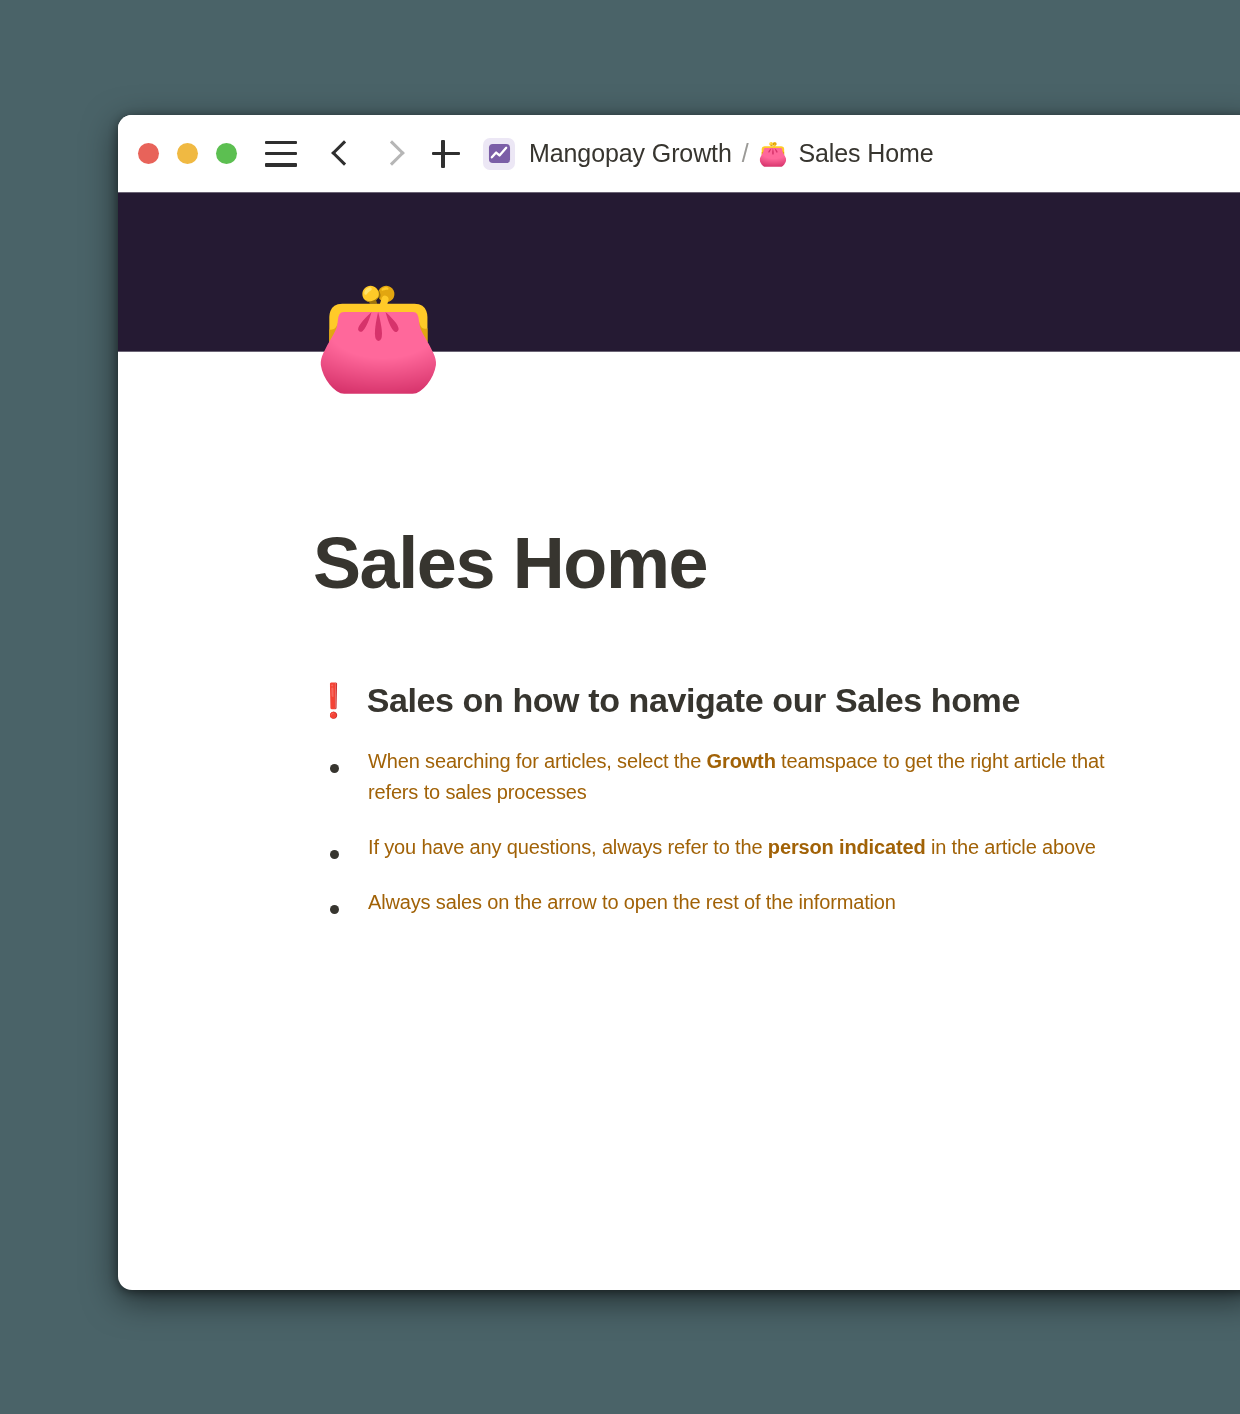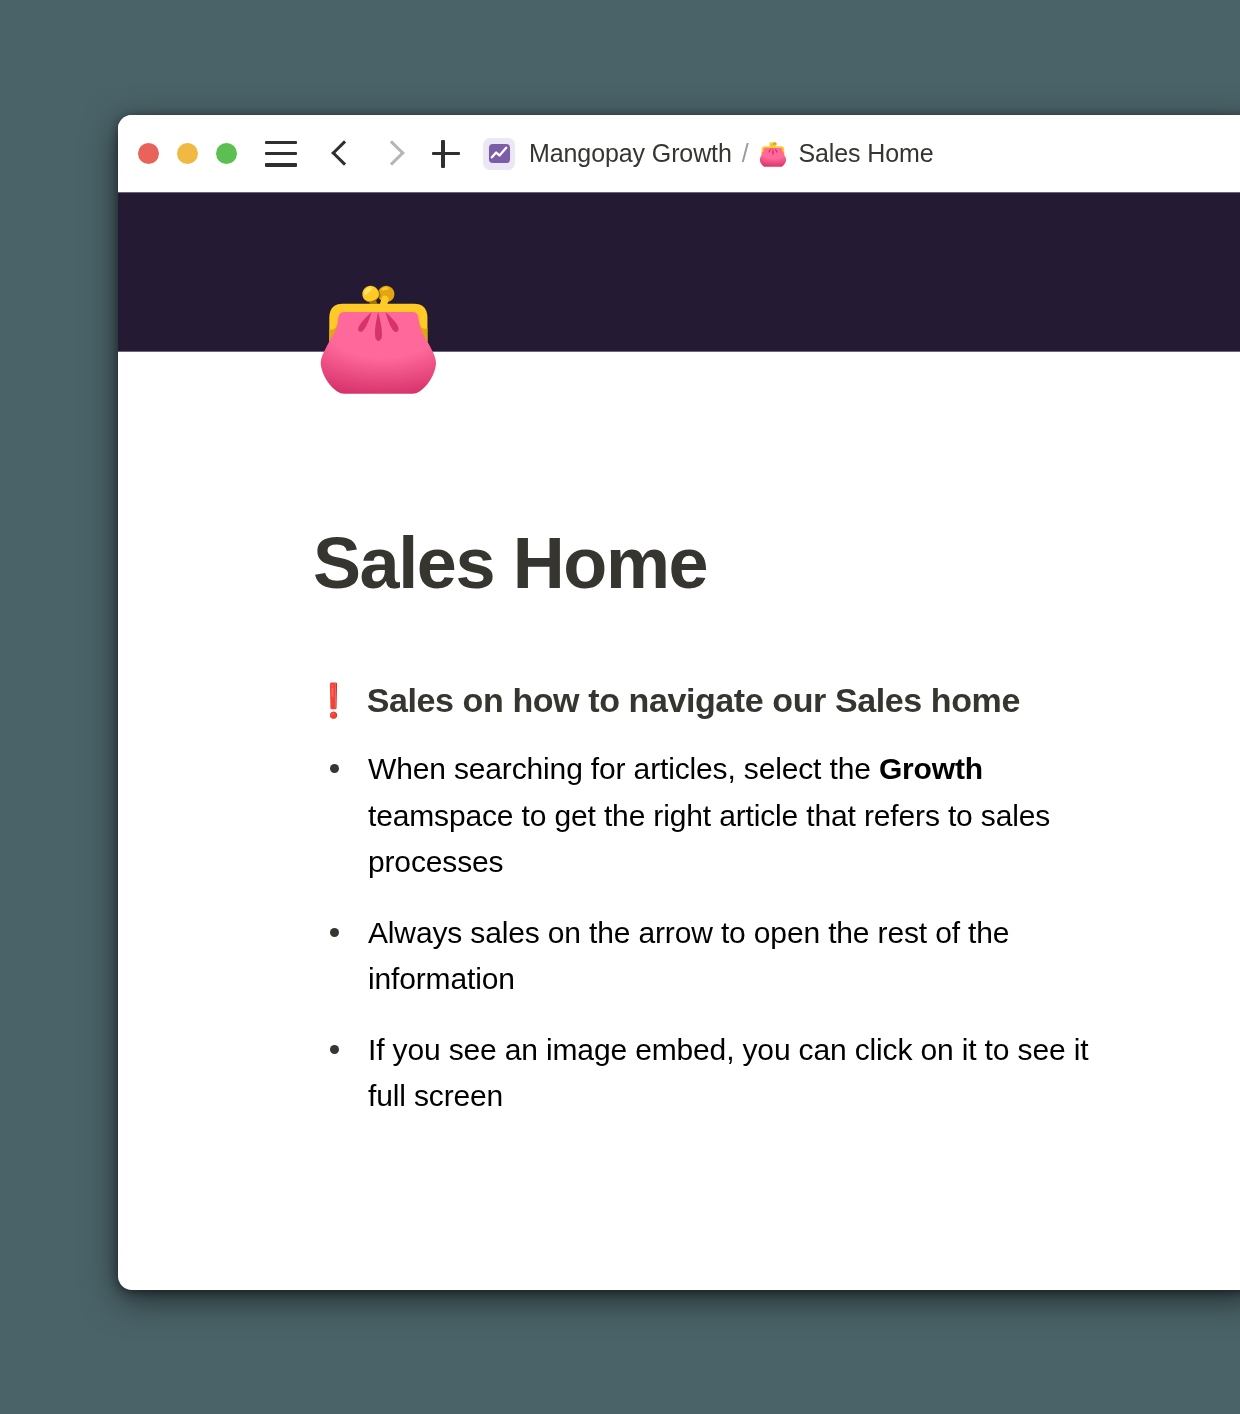--- a/index.html
+++ b/index.html
@@ -200,23 +200,23 @@
     font-size: 33px;
   }
 
   ul.bullets {
     list-style: none;
     margin-top: 26px;
   }
   ul.bullets li {
     position: relative;
     padding-left: 55px;
-    font-size: 30px;
+    font-size: 20px;
     line-height: 1.55;
-    color: #000000;
+    color: #a16207;
     margin-bottom: 24px;
     letter-spacing: -0.15px;
     max-width: 800px;
   }
   ul.bullets li::before {
     content: "";
     position: absolute;
     left: 17px;
     top: 18px;
     width: 9px;
@@ -275,19 +275,19 @@
 
       <h1 class="page-title">Sales Home</h1>
 
       <h2 class="callout-heading">
         <span class="warn">❗</span>
         <span>Sales on how to navigate our Sales home</span>
       </h2>
 
       <ul class="bullets" id="bullet-list">
           <li><span>When searching for articles, select the </span><b>Growth</b><span> teamspace to get the right article that refers to sales processes</span></li>
+          <li><span>If you have any questions, always refer to the </span><b>person indicated</b><span> in the article above</span></li>
           <li><span>Always sales on the arrow to open the rest of the information</span></li>
-          <li><span>If you see an image embed, you can click on it to see it full screen</span></li>
         </ul>
 
     </div>
   </div>
 </div>
 
 </body></html>

